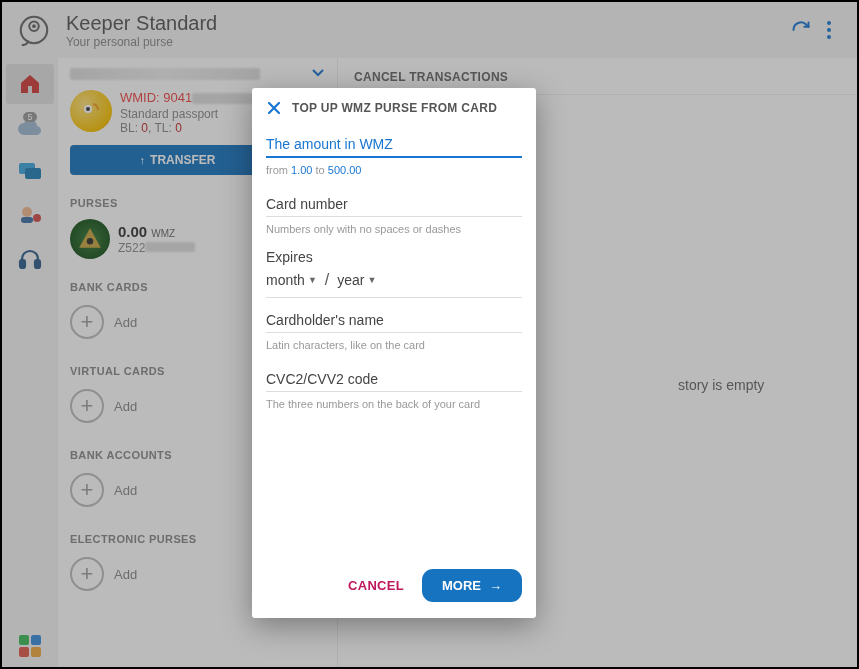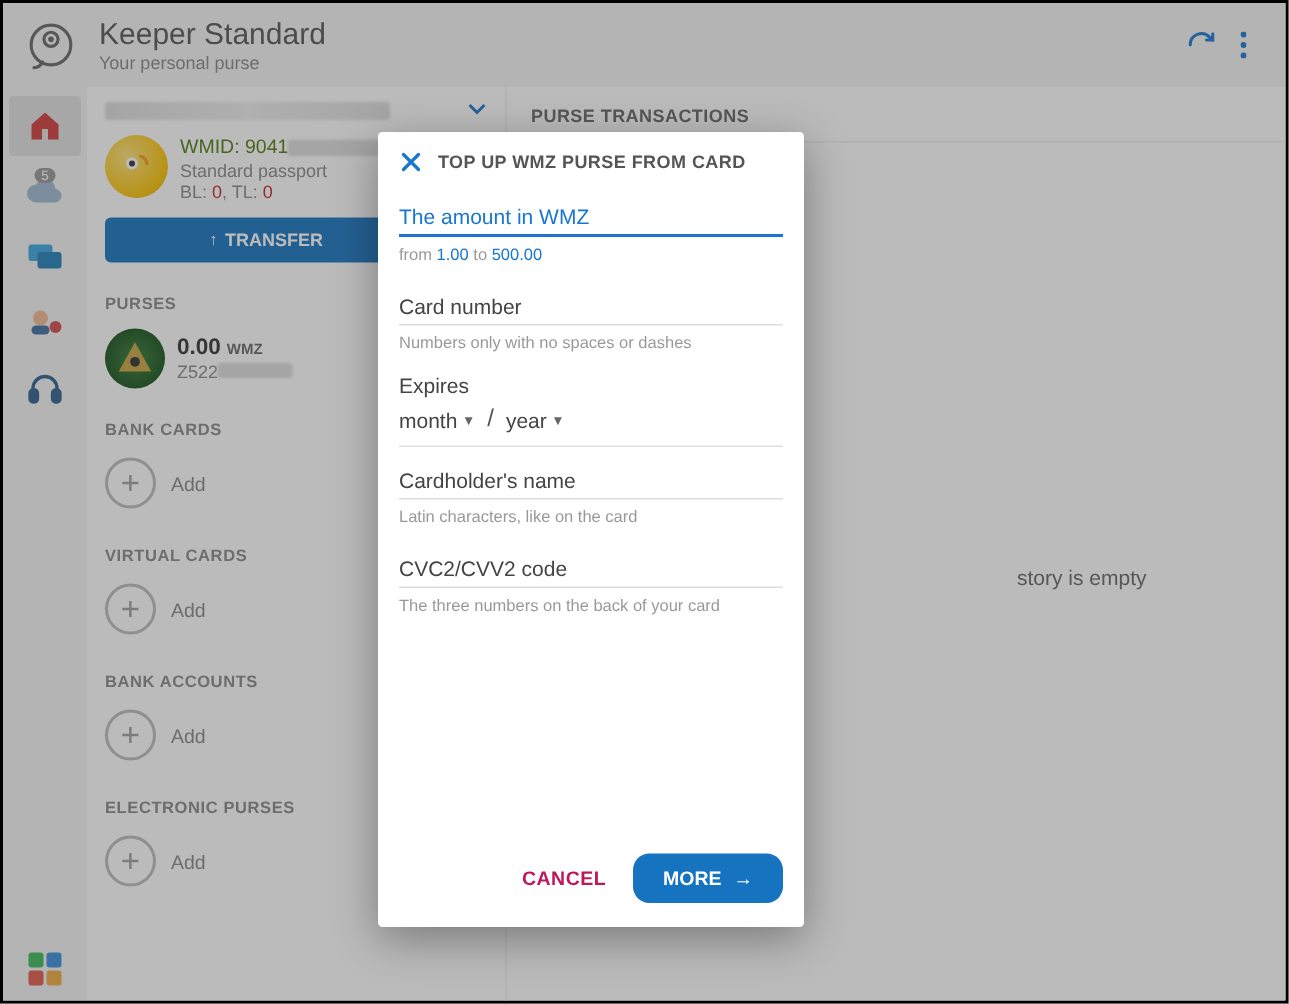--- a/index.html
+++ b/index.html
@@ -27,36 +27,36 @@
   .apps-grid span { width:10px; height:10px; border-radius:2px; }
 
   
   .main { position:absolute; top:56px; left:56px; right:0; bottom:0; background:#fff; display:flex; }
   .leftcol { width: 280px; border-right:1px solid #eee; }
   .identity { padding:10px 12px 0; position:relative; }
   .identity .blurline { height:12px; width: 190px; background: linear-gradient(90deg,#ddd,#eee,#ddd); border-radius:2px; filter: blur(1px);}
   .identity .chev { position:absolute; right:12px; top:8px; color:#2d7dd2; cursor:pointer; }
   .profile { display:flex; padding:10px 12px; align-items:flex-start;}
   .profile .avatar { width:42px; height:42px; border-radius:50%; background: radial-gradient(circle at 35% 35%, #ffe27a 0%, #f9c200 70%, #e09a00 100%); display:flex;align-items:center;justify-content:center; margin-right:8px; }
-  .profile .ptext .line { font-size:13px; color:#4d7c0f; }
+  .profile .ptext .line { font-size:13px; color:#ef4444; }
   .profile .ptext .blur { display:inline-block; width:80px; height:11px; background:#ddd; border-radius:2px; vertical-align:middle; filter:blur(1px);}
   .profile .ptext .sub { font-size:12px; color:#888; margin-top:2px;}
   .profile .ptext .bl { font-size:12px; color:#888;}
   .profile .ptext .bl .red { color:#c62828; }
   .btnrow { display:flex; gap:8px; padding:0 12px 10px; }
   .pill-btn { flex:1; height:30px; background:#1673c0; color:#fff; border:none; border-radius:4px; font-size:12px; font-weight:600; display:flex;align-items:center;justify-content:center; cursor:pointer; }
   .pill-btn .arr { margin-right:5px; font-size:11px; }
   .pill-btn.secondary { width:32px; flex:0 0 32px; }
 
   .section-title { font-size:11px; color:#888; letter-spacing:0.4px; padding:12px 12px 6px; font-weight:600;}
   .purse-row { display:flex; align-items:center; padding:4px 12px 10px; }
   .purse-row .emblem { width:40px; height:40px; border-radius:50%; background: radial-gradient(circle, #2e7031 20%, #124d16 80%); display:flex;align-items:center;justify-content:center; margin-right:8px; }
   .purse-row .emblem svg { width:26px; height:26px; }
   .purse-row .amt { font-size:15px; color:#333; font-weight:700;}
-  .purse-row .cur { font-size:10px; color:#666; margin-left:4px; font-weight:700;}
+  .purse-row .cur { font-size:10px; color:#666; margin-left:4px; font-weight:400;}
   .purse-row .acct { font-size:12px; color:#888;}
   .purse-row .acct .blur{ display:inline-block; width:50px; height:10px; background:#ddd; border-radius:2px; filter:blur(1px);}
 
   .addline { display:flex; align-items:center; padding:6px 12px 14px; cursor:pointer;}
   .addline .plus { width:34px;height:34px;border:2px solid #bcbcbc; border-radius:50%;display:flex;align-items:center;justify-content:center;color:#9e9e9e;font-size:22px;margin-right:10px;}
   .addline .txt { font-size:13px; color:#888;}
 
   .rightcol { flex:1; padding:0; }
   .rightcol .rhead { font-size:12px; color:#666; font-weight:700; letter-spacing:0.3px; padding:12px 16px 10px; border-bottom:1px solid #eee;}
   .empty { color:#666; font-size:14px; padding-left:340px; padding-top:282px;}
@@ -222,21 +222,21 @@
       </div>
 
     <div class="section-title">ELECTRONIC PURSES</div>
     <div class="addline">
         <div class="plus">+</div>
         <div class="txt">Add</div>
       </div>
   </div>
 
   <div class="rightcol">
-    <div class="rhead">PURSE TRANSACTIONS</div>
+    <div class="rhead">CANCEL TRANSACTIONS</div>
     <div class="empty">story is empty</div>
   </div>
 </div>
 
 <div class="scrim"></div>
 
 <div class="modal">
   <div class="mhead">
     <span class="close">
       <svg width="16" height="16" viewBox="0 0 16 16">

